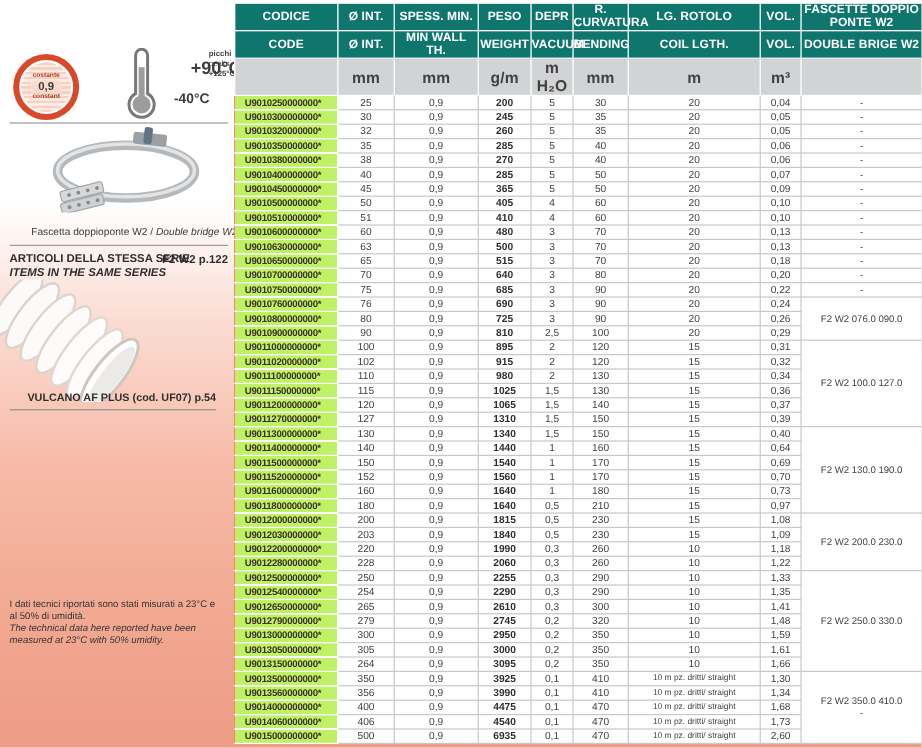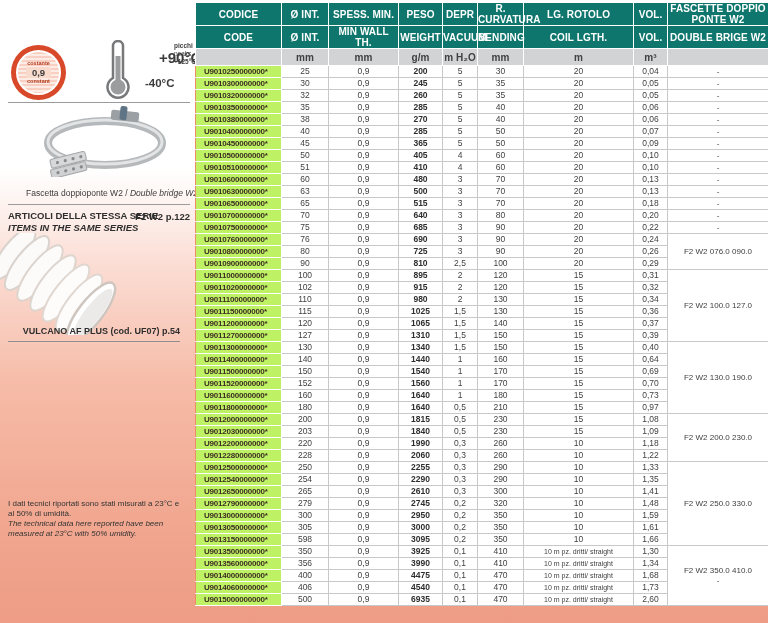--- a/index.html
+++ b/index.html
@@ -47,21 +47,21 @@
   .notes .en { font-style:italic; }
   
   #tbl-wrap { position:absolute; left:195px; top:2px; width:573px; }
   table { border-collapse:collapse; table-layout:fixed; width:573px; background:#ffffff; }
   th {
     background:#0f766e; color:#ffffff; font-size:10px; font-weight:bold;
     border:1px solid #ffffff; text-align:center; letter-spacing:0.1px; padding:0;
   }
   thead tr:nth-child(1) th { height:19px; }
   thead tr:nth-child(2) th { height:18px; }
-  th.units { background:#d1d3d4; color:#414142; font-size:10px; height:17px; border-color:#ffffff; }
+  th.units { background:#d1d3d4; color:#414142; font-size:13px; height:17px; border-color:#ffffff; }
   td {
     border:1px solid #c6c8ca; font-size:8.5px; color:#3f3f3f; text-align:center;
     height:12px; padding:0; line-height:11px; white-space:nowrap; overflow:hidden;
   }
   td.code {
     background:#bef264; border-color:#ffffff; border-left-color:#f08a68;
     font-weight:bold; color:#3d2d23; text-align:left; padding-left:8px; font-size:8px; letter-spacing:-0.2px;
   }
   td.peso { font-weight:bold; color:#2e2e2e; }
   td.small { font-size:7px; }
@@ -640,21 +640,21 @@
             <td>305</td>
             <td>0,9</td>
             <td class="peso">3000</td>
             <td>0,2</td>
             <td>350</td>
             <td>10</td>
             <td>1,61</td>
           </tr>
           <tr>
             <td class="code">U9013150000000*</td>
-            <td>598</td>
+            <td>264</td>
             <td>0,9</td>
             <td class="peso">3095</td>
             <td>0,2</td>
             <td>350</td>
             <td>10</td>
             <td>1,66</td>
           </tr>
           <tr>
             <td class="code">U9013500000000*</td>
             <td>350</td>

